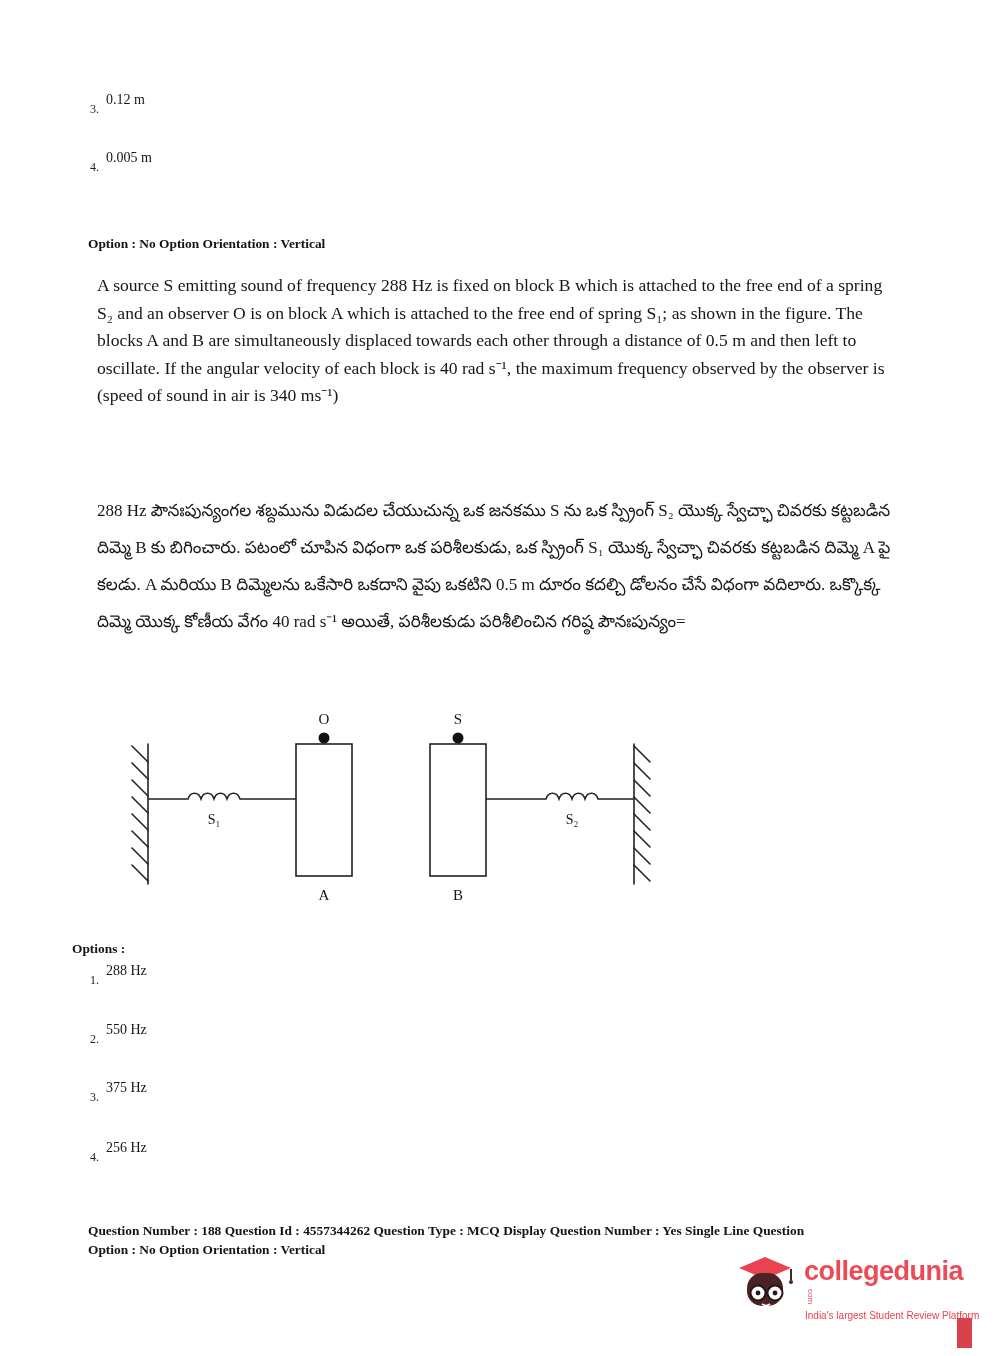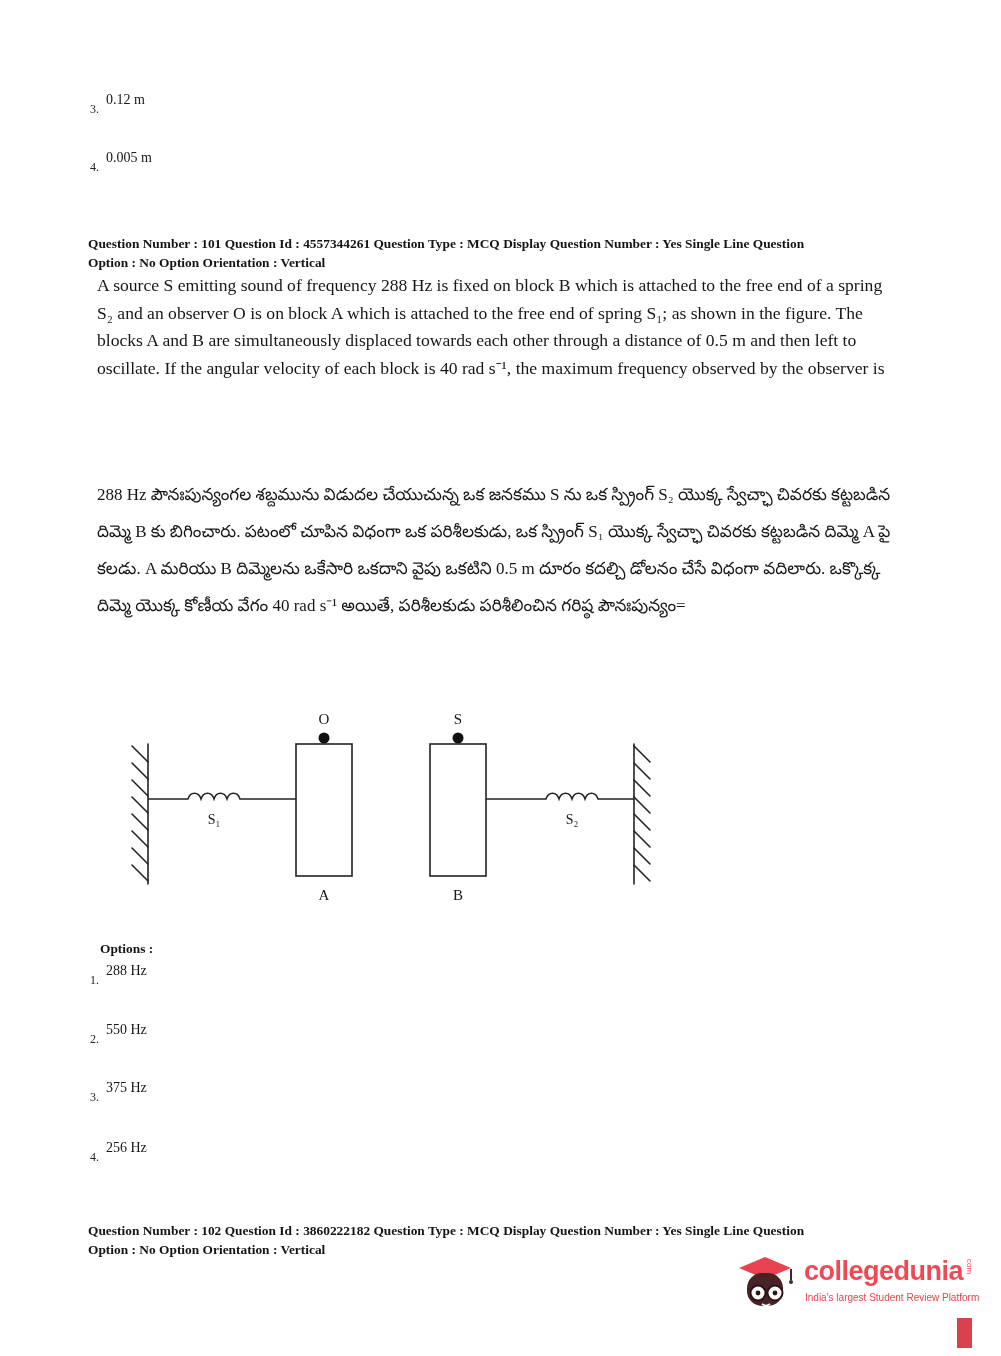--- a/index.html
+++ b/index.html
@@ -27,21 +27,21 @@
   .q-te { font-size:17px; line-height:37px; width:800px; color:#161616; }
   .q-te .para { display:block; }
   .q-te .note { display:block; margin-top:0px; }
 
   .options-label { font-weight:bold; font-size:13.4px; color:#141414; }
 
   .figure-svg text { font-family:"Liberation Serif", serif; fill:#161616; }
 
   .logo { display:flex; align-items:flex-start; }
   .logo-textcol { margin-left:10px; }
-  .brand-row { display:flex; align-items:flex-start; }
+  .brand-row { display:flex; align-items:flex-start;flex-direction:column; }
   .brand {
     font-family:"Liberation Sans", sans-serif;
     font-size:27px; font-weight:600; letter-spacing:-0.5px;
     color:#ee4a56; line-height:30px;
   }
   .brand-suffix {
     font-family:"Liberation Sans", sans-serif;
     font-size:8px; color:#ee4a56;
     writing-mode:vertical-rl; margin-left:2px; margin-top:3px;
   }
@@ -59,29 +59,29 @@
   <div class="abs opt-row" style="left:90px; top:92px;">
     <span class="opt-num">3.</span>
     <span class="opt-text">0.12 m</span>
   </div>
   <div class="abs opt-row" style="left:90px; top:150px;">
     <span class="opt-num">4.</span>
     <span class="opt-text">0.005 m</span>
   </div>
 
   <div class="abs q-header" style="left:88px; top:234px;">
-    <div>Question Number : 101  Question Id : 4557344261  Question Type : MCQ  Display Question Number : Yes  Single Line Question</div>
     <div>Option : No  Option Orientation : Vertical</div>
   </div>
 
   <div class="abs q-en" style="left:97px; top:272px;">
     <span class="para">A source S emitting sound of frequency 288 Hz is fixed on block B which is attached to the free end of a spring S₂ and an observer O is on block A which is attached to the free end of spring S₁; as shown in the figure. The blocks A and B are simultaneously displaced towards each other through a distance of 0.5 m and then left to oscillate. If the angular velocity of each block is 40 rad s⁻¹, the maximum frequency observed by the observer is</span>
+    <span class="note">(speed of sound in air is 340 ms⁻¹)</span>
   </div>
 
-  <div class="abs q-te" style="left:97px; top:476px;">
+  <div class="abs q-te" style="left:97px; top:492px;">
     <span class="para">288 Hz పౌనఃపున్యంగల శబ్దమును విడుదల చేయుచున్న ఒక జనకము S ను ఒక స్ప్రింగ్ S₂ యొక్క స్వేచ్ఛా చివరకు కట్టబడిన దిమ్మె B కు బిగించారు. పటంలో చూపిన విధంగా ఒక పరిశీలకుడు, ఒక స్ప్రింగ్ S₁ యొక్క స్వేచ్ఛా చివరకు కట్టబడిన దిమ్మె A పై కలడు. A మరియు B దిమ్మెలను ఒకేసారి ఒకదాని వైపు ఒకటిని 0.5 m దూరం కదల్చి డోలనం చేసే విధంగా వదిలారు. ఒక్కొక్క దిమ్మె యొక్క కోణీయ వేగం 40 rad s⁻¹ అయితే, పరిశీలకుడు పరిశీలించిన గరిష్ఠ పౌనఃపున్యం=</span>
   </div>
 
   <svg class="abs figure-svg" style="left:128px; top:702px;" width="535" height="208" viewBox="0 0 535 208">
 
     <g stroke="#222" stroke-width="1.6" fill="none" stroke-linecap="round">
       <line x1="20" y1="42" x2="20" y2="182"></line>
       <line x1="20" y1="60" x2="4" y2="44"></line>
       <line x1="20" y1="77" x2="4" y2="61"></line>
       <line x1="20" y1="94" x2="4" y2="78"></line>
@@ -116,41 +116,41 @@
     <circle cx="330" cy="36" r="5.5" fill="#111"></circle>
 
     <text x="196" y="22" font-size="15" text-anchor="middle">O</text>
     <text x="330" y="22" font-size="15" text-anchor="middle">S</text>
     <text x="86" y="122" font-size="14" text-anchor="middle">S₁</text>
     <text x="444" y="122" font-size="14" text-anchor="middle">S₂</text>
     <text x="196" y="198" font-size="15" text-anchor="middle">A</text>
     <text x="330" y="198" font-size="15" text-anchor="middle">B</text>
   </svg>
 
-  <div class="abs options-label" style="left:100px; top:941px;">Options :</div>
+  <div class="abs options-label" style="left:72px; top:941px;">Options :</div>
 
   <div class="abs opt-row" style="left:90px; top:963px;">
     <span class="opt-num">1.</span>
     <span class="opt-text">288 Hz</span>
   </div>
   <div class="abs opt-row" style="left:90px; top:1022px;">
     <span class="opt-num">2.</span>
     <span class="opt-text">550 Hz</span>
   </div>
   <div class="abs opt-row" style="left:90px; top:1080px;">
     <span class="opt-num">3.</span>
     <span class="opt-text">375 Hz</span>
   </div>
   <div class="abs opt-row" style="left:90px; top:1140px;">
     <span class="opt-num">4.</span>
     <span class="opt-text">256 Hz</span>
   </div>
 
   <div class="abs q-header" style="left:88px; top:1221px;">
-    <div>Question Number : 102  Question Id : 3860222182  Question Type : MCQ  Display Question Number : Yes  Single Line Question</div>
+    <div>Question Number : 188  Question Id : 4557344262  Question Type : MCQ  Display Question Number : Yes  Single Line Question</div>
     <div>Option : No  Option Orientation : Vertical</div>
   </div>
 
   <div class="abs logo" style="left:736px; top:1256px;">
     <svg width="58" height="56" viewBox="0 0 58 56">
 
       <polygon points="29,1 55,12 29,23 3,12" fill="#e8434e"></polygon>
       <line x1="55" y1="13" x2="55" y2="24" stroke="#4a2326" stroke-width="2"></line>
       <circle cx="55" cy="26" r="2" fill="#4a2326"></circle>
 

